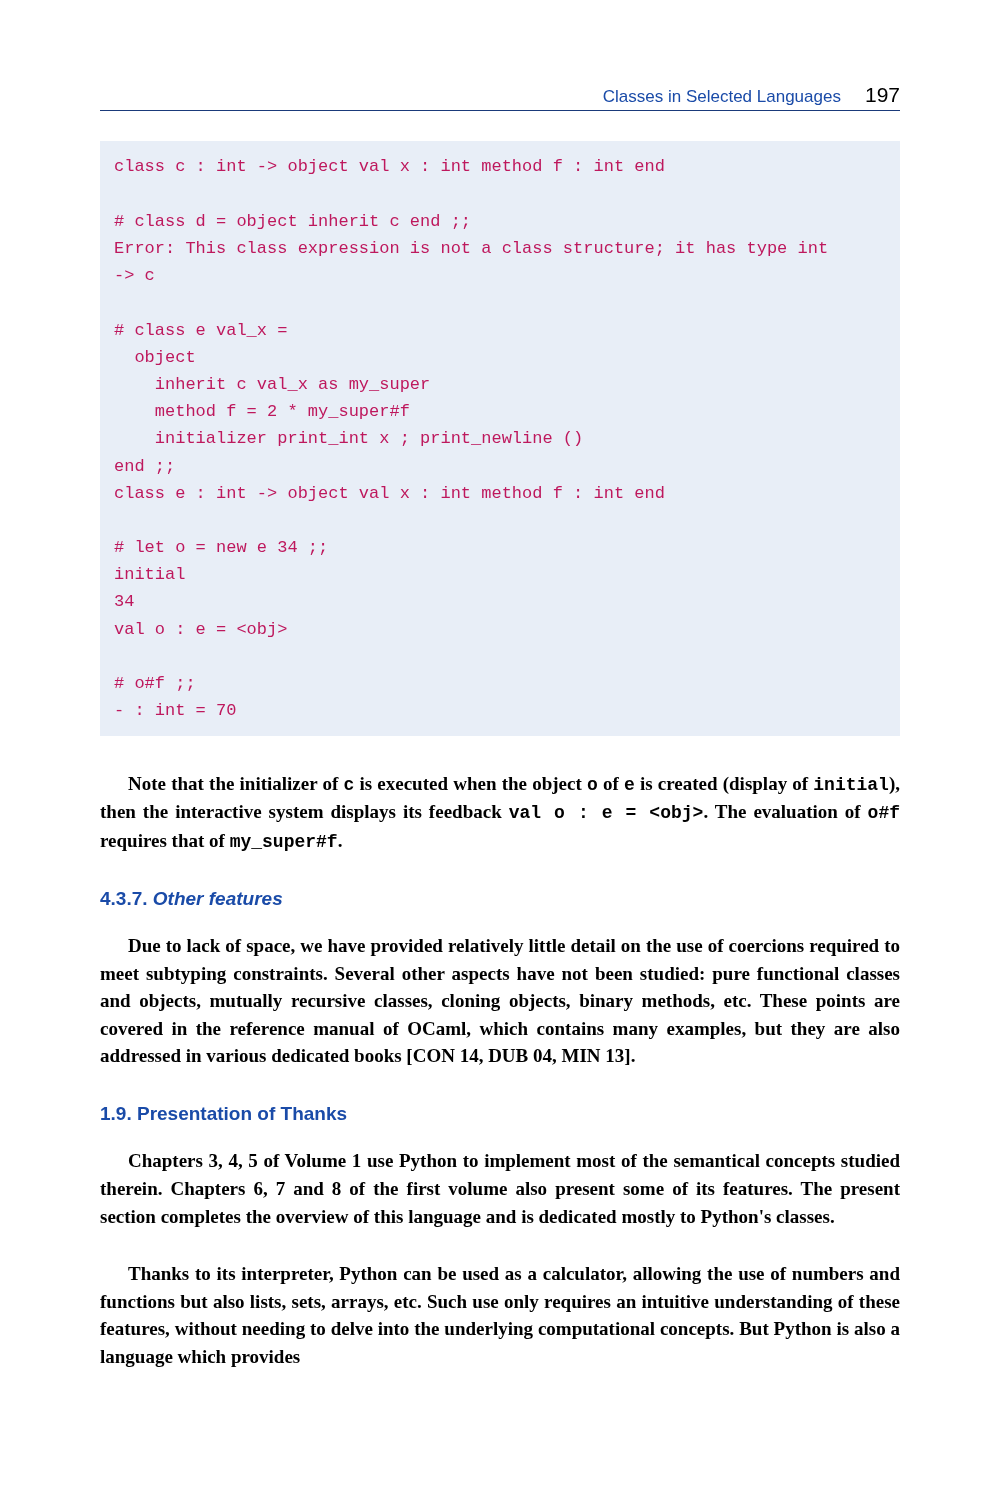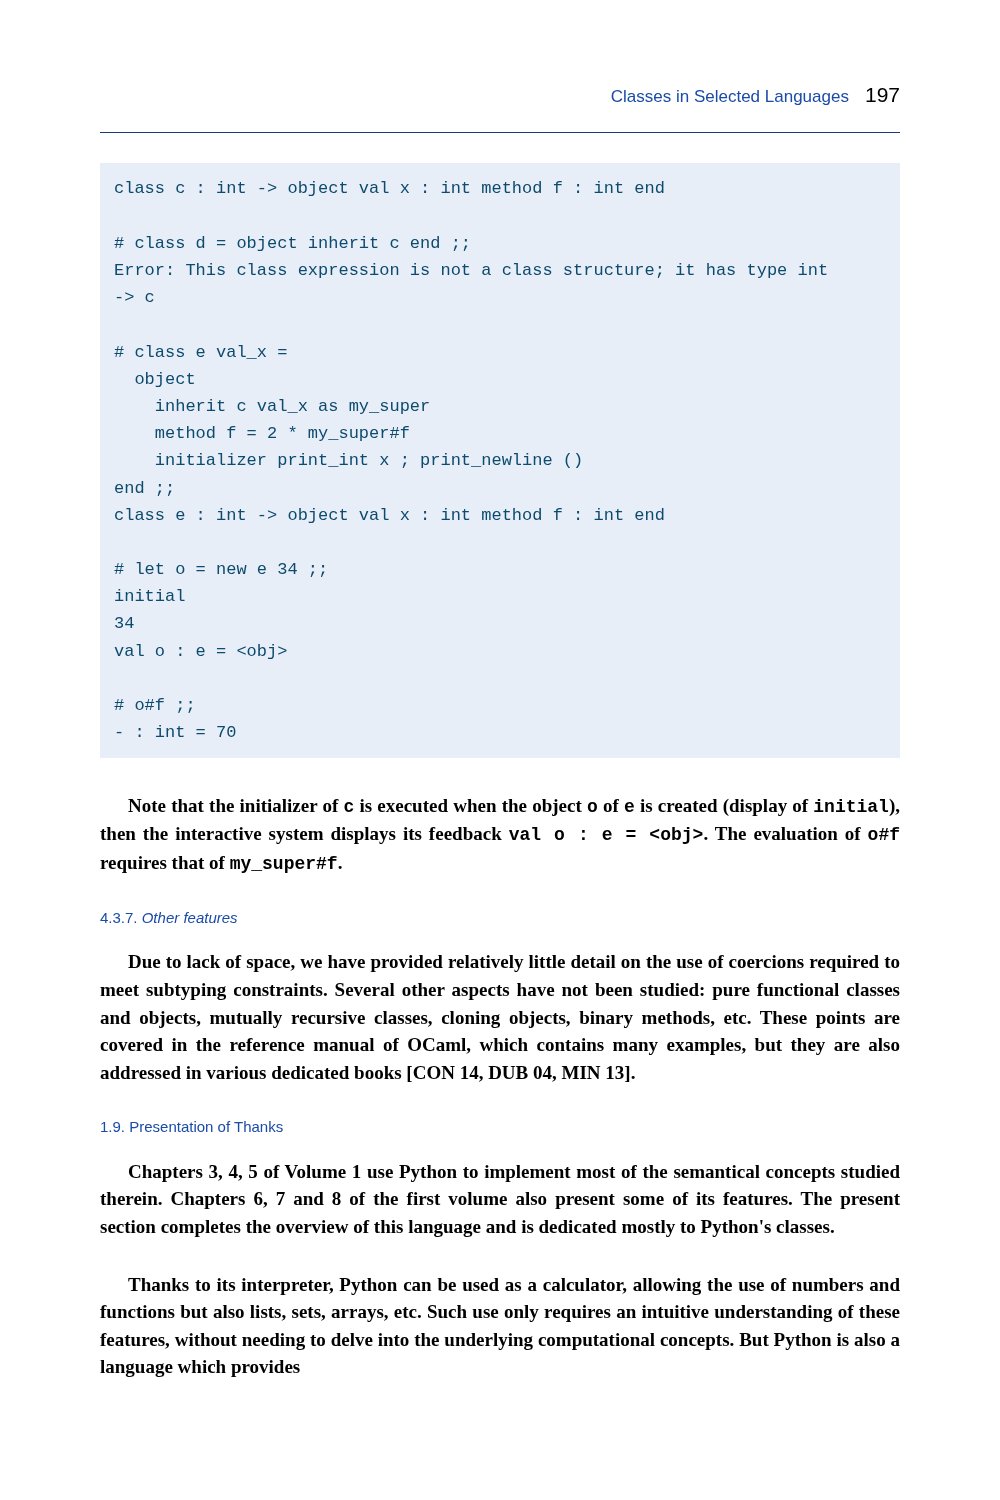--- a/index.html
+++ b/index.html
@@ -11,56 +11,56 @@
     padding: 80px 100px 60px 100px;
     font-size: 19px;
     line-height: 1.45;
     color: #000;
   }
   .header {
     display: flex;
     justify-content: flex-end;
     align-items: baseline;
     border-bottom: 1.5px solid #1a3a7a;
-    padding-bottom: 22px;
+    padding-bottom: 0;
     margin-bottom: 30px;
-    gap: 16px;
+    gap: 24px;
   }
   .header-title {
     color: #1a4ba8;
     font-family: Arial, Helvetica, sans-serif;
     font-size: 17px;
   }
   .header-page {
     color: #000;
     font-family: Arial, Helvetica, sans-serif;
     font-size: 21px;
   }
   .code-block {
     background: #e8eef7;
     font-family: 'Courier New', Courier, monospace;
     font-size: 17px;
     line-height: 1.6;
     padding: 12px 14px;
     white-space: pre;
     margin-bottom: 34px;
-    color: #0c4a6e;
+    color: #be185d;
   }
   .body-para {
     text-align: justify;
     margin-bottom: 30px;
     text-indent: 28px;
     font-weight: bold;
   }
   .mono { font-family: 'Courier New', Courier, monospace; font-size: 18px; }
   .section-heading {
     color: #1a4ba8;
     font-family: Arial, Helvetica, sans-serif;
-    font-weight: normal;
-    font-size: 15px;
+    font-weight: bold;
+    font-size: 19px;
     margin-bottom: 20px;
     margin-top: 27px;
   }
   .section-heading .italic { font-style: italic; }
   .last-para { margin-bottom: 12px; }
 </style>
 </head>
 <body>
 
 <div class="header">

